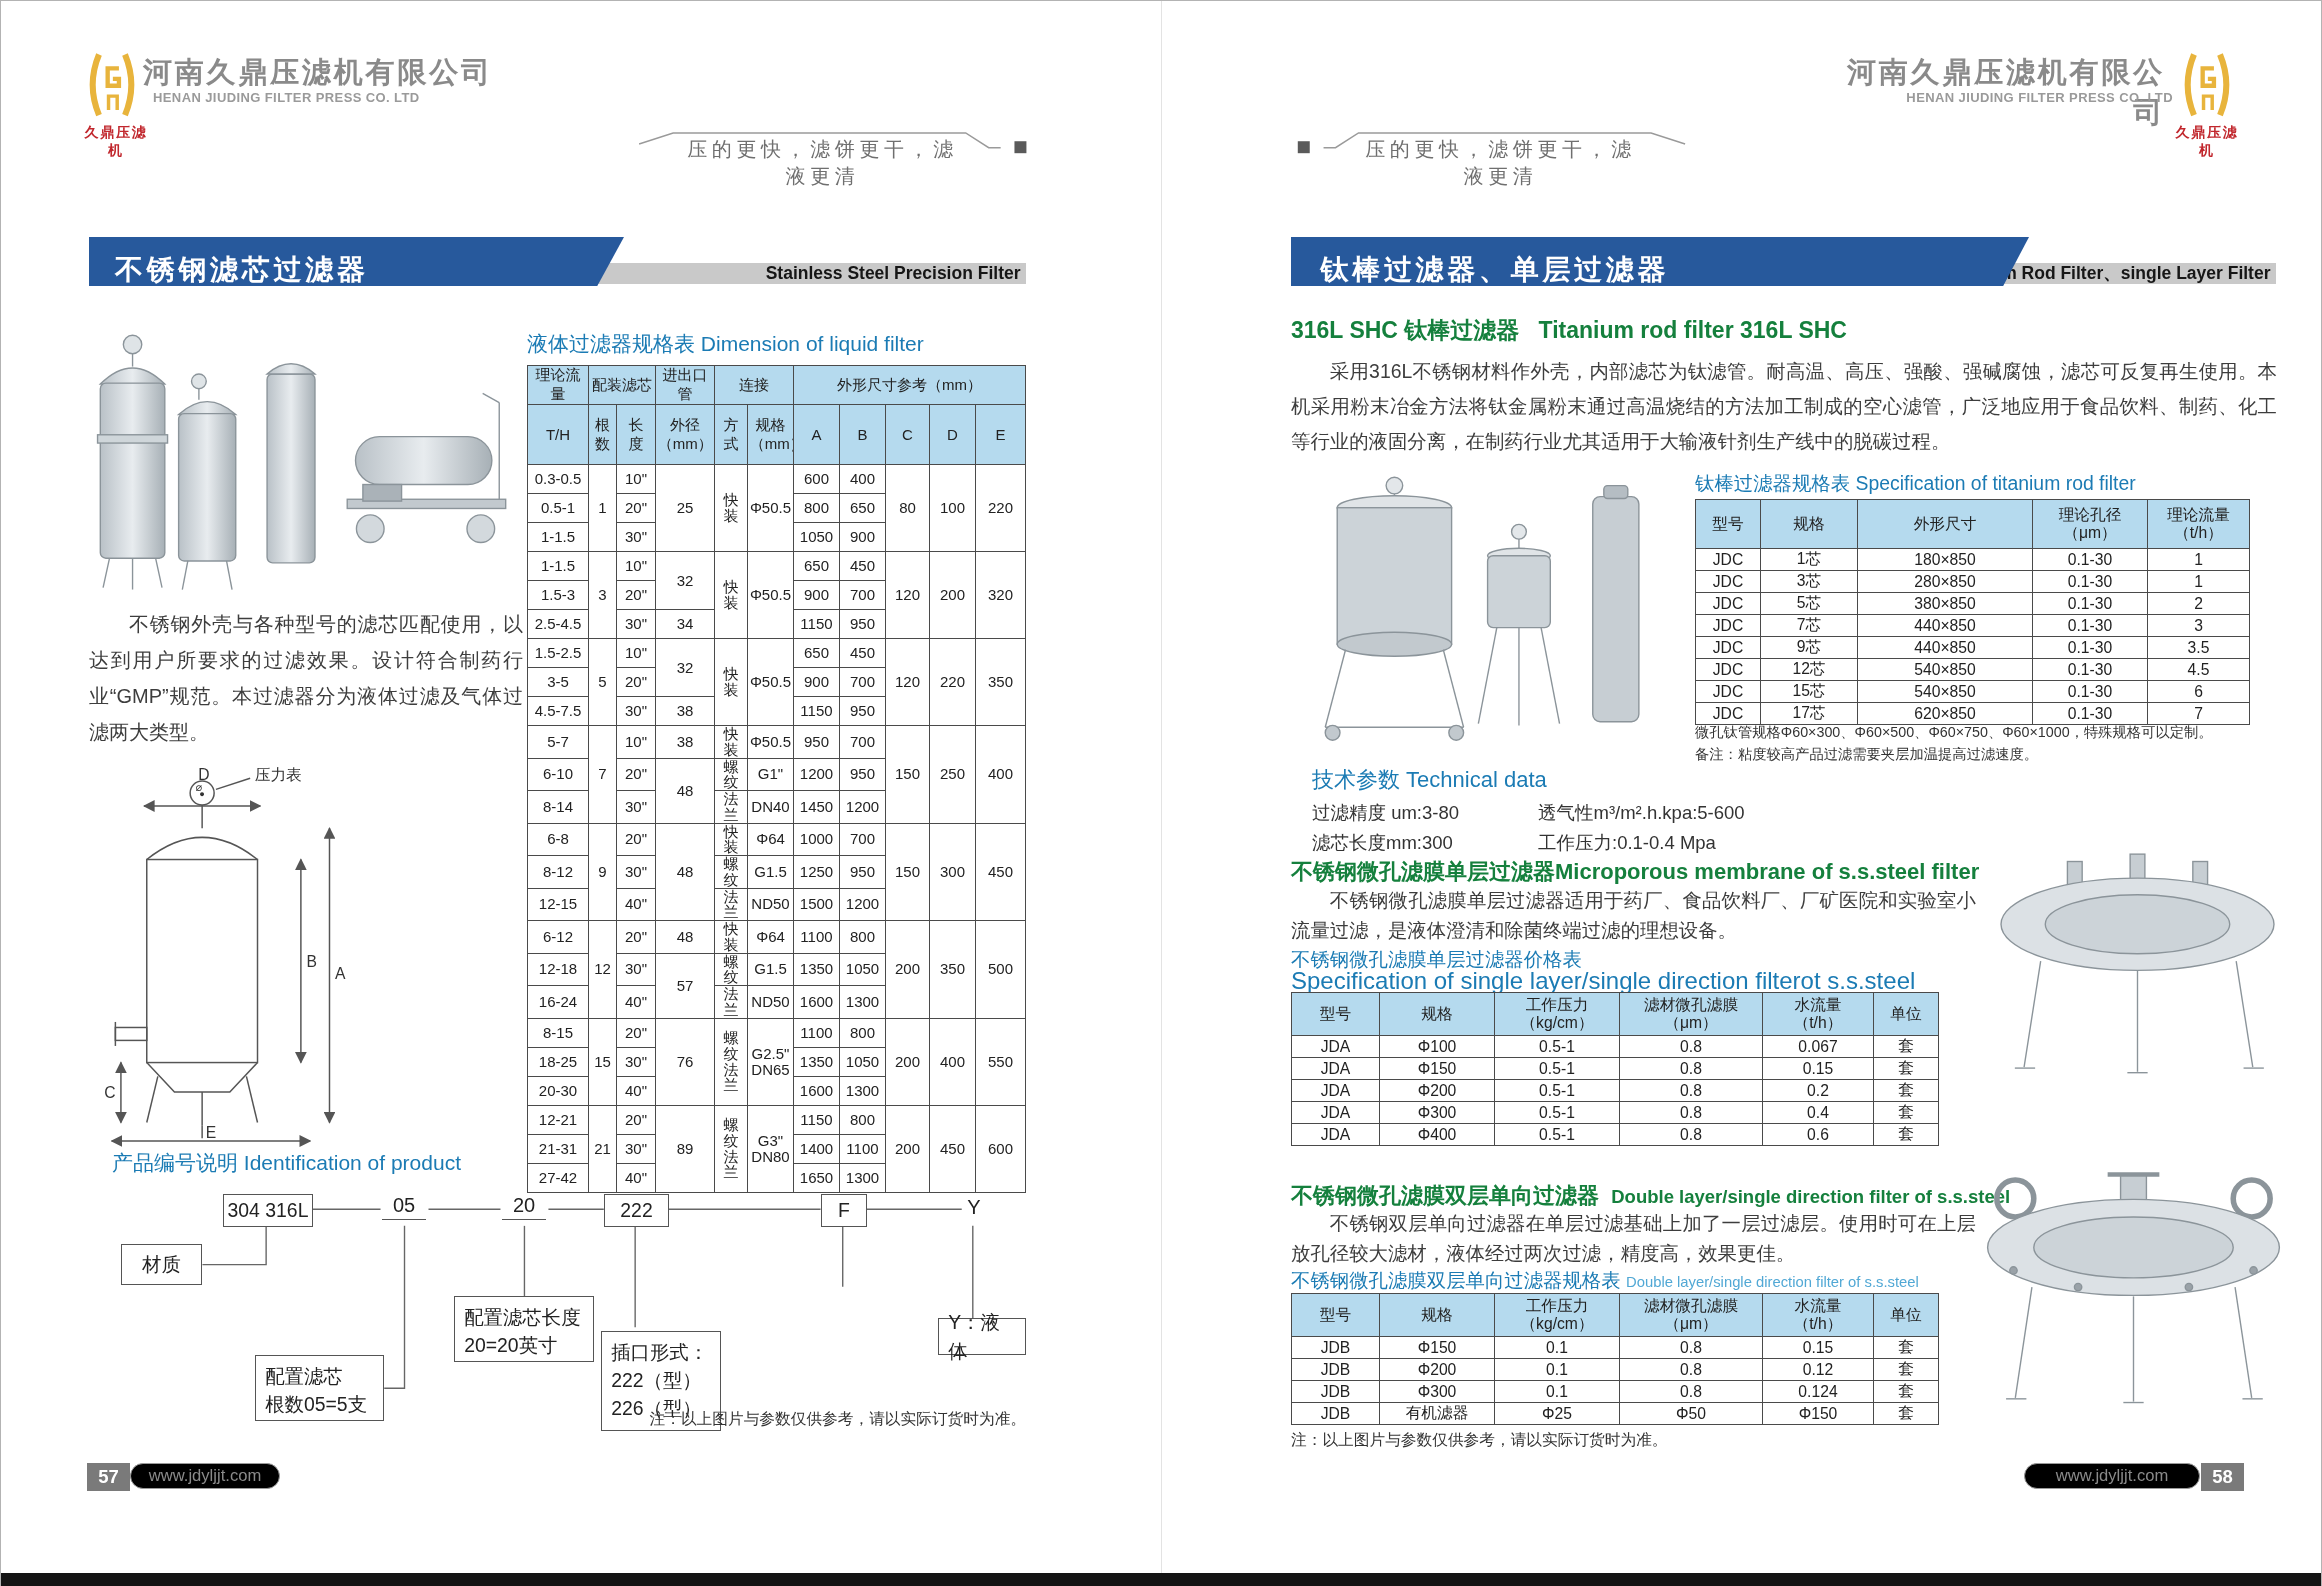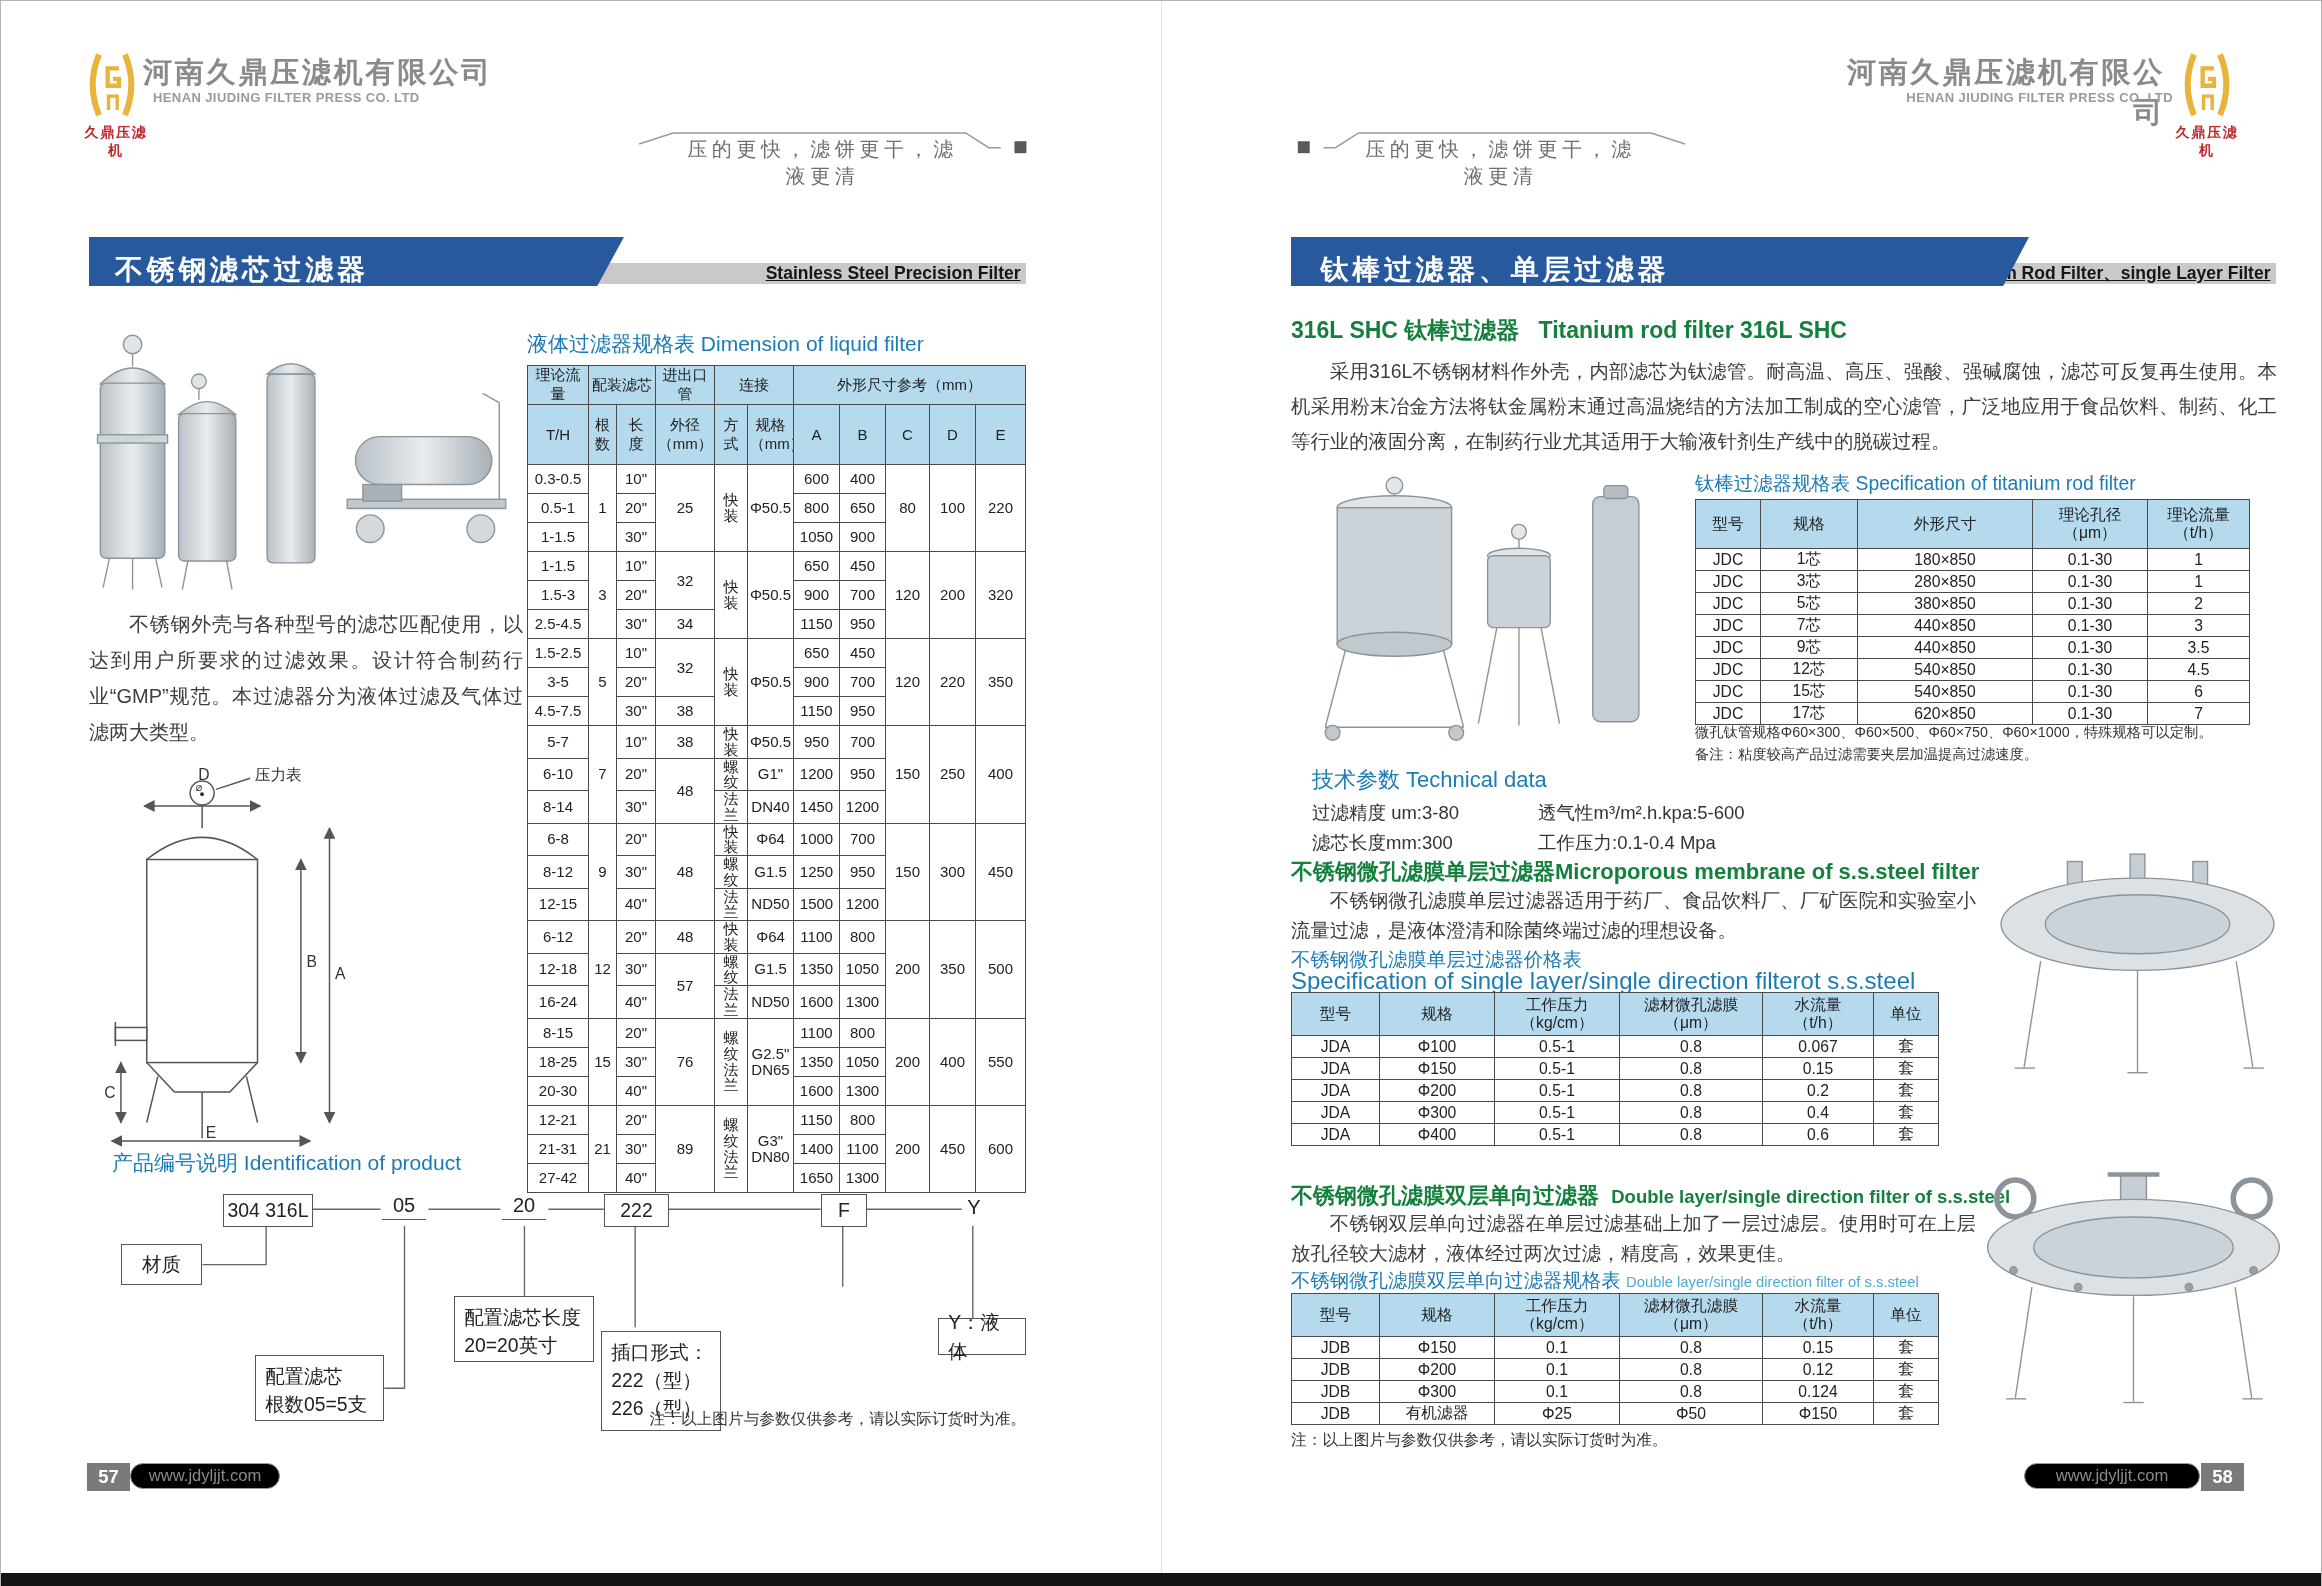--- a/index.html
+++ b/index.html
@@ -14,21 +14,21 @@
   
   .company-cn{font-size:29px;font-weight:bold;color:#8a8a8a;letter-spacing:2.8px;}
   .company-en{font-size:13px;font-weight:bold;color:#9a9a9a;letter-spacing:0.4px;padding-left:8px;}
   .logo-sub{font-size:14px;font-weight:bold;color:#c1272d;letter-spacing:1.8px;}
   .slogan{font-size:20px;color:#6f6f6f;letter-spacing:4.6px;}
 
   
   .banner-blue{position:absolute;background:#27599c;}
   .banner-cn{font-size:28px;font-weight:bold;color:#fff;letter-spacing:3.7px;line-height:49px;margin-top:8px;}
   .banner-strip{position:absolute;background:#c9c9c9;}
-  .banner-en{font-size:17.5px;font-weight:bold;color:#161616;line-height:20px;text-decoration:underline;}
+  .banner-en{font-size:17.5px;font-weight:bold;color:#161616;line-height:20px;}
 
   .blue-title{color:#1b7bb4;}
   .sec-title{font-weight:bold;color:#15803d;}
   .body-text{color:#3d3d3d;text-align:justify;}
   .note-text{font-size:15.7px;color:#333;}
 
   table{border-collapse:collapse;table-layout:fixed;background:#fff;}
   th,td{border:0.9px solid #4a4a4a;text-align:center;vertical-align:middle;
     padding:0 1.8px;color:#222;overflow:hidden;}
   thead th{background:#b5daee;font-weight:normal;}

